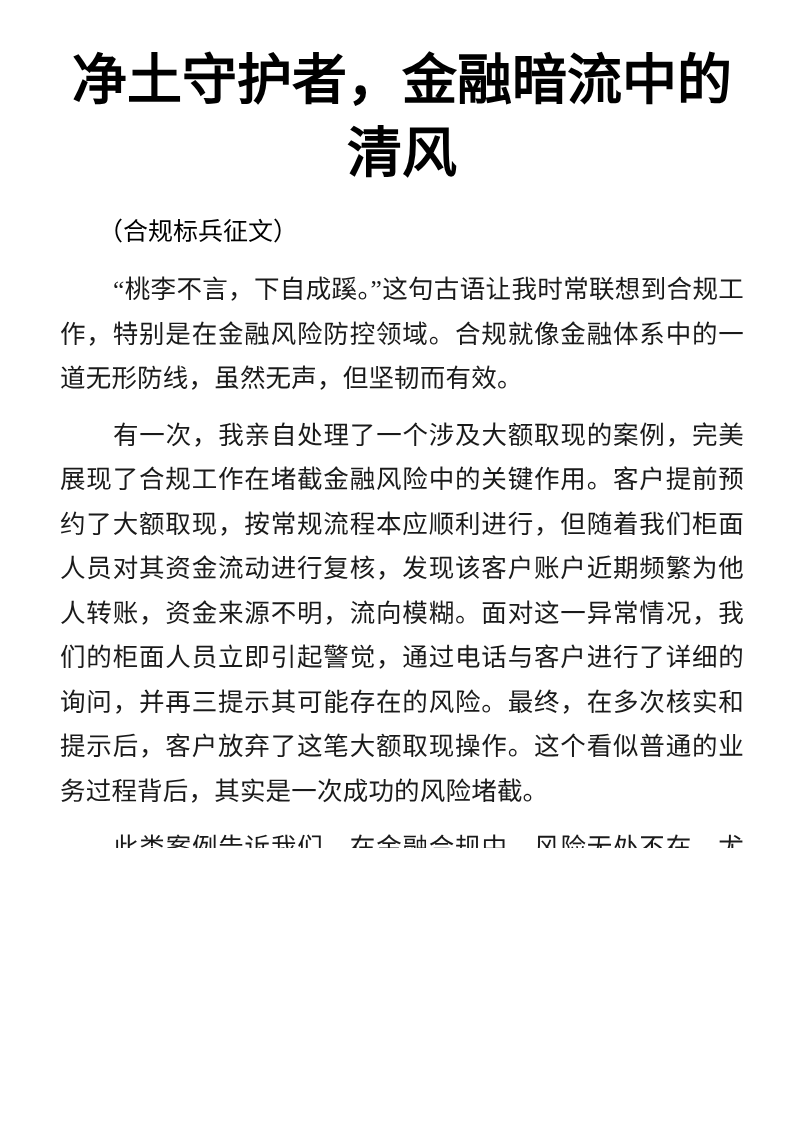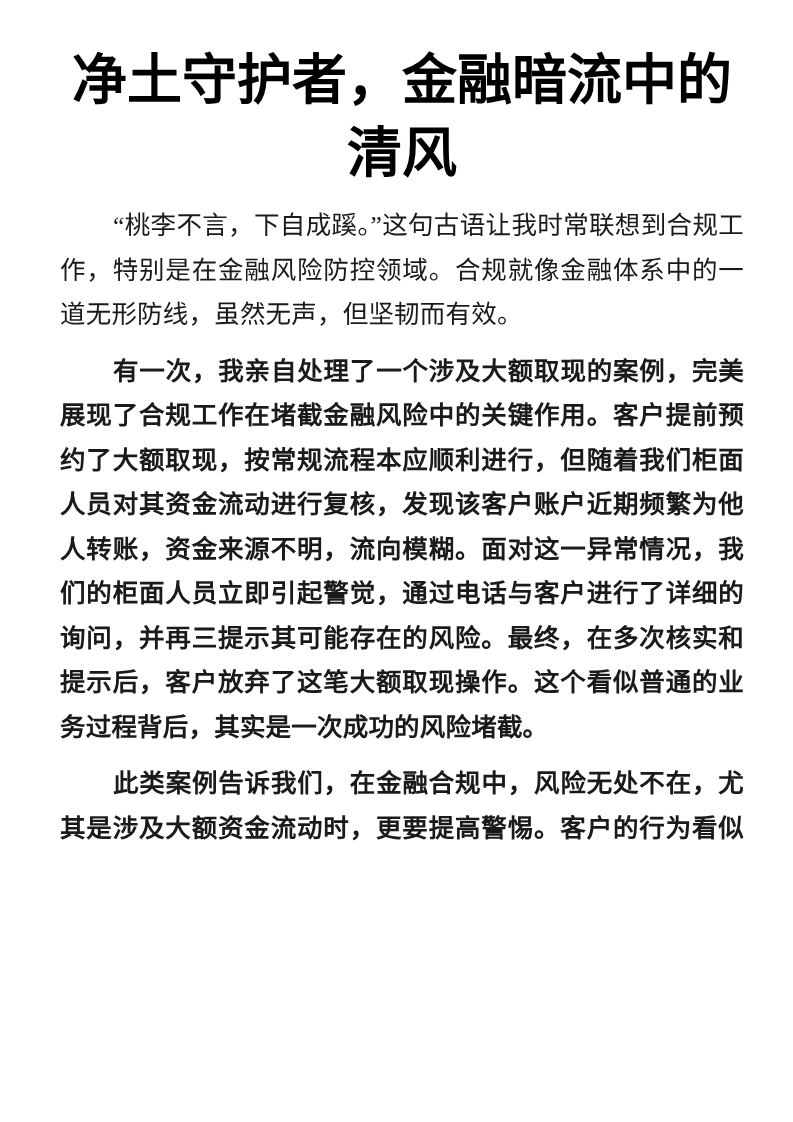--- a/index.html
+++ b/index.html
@@ -58,33 +58,33 @@
     text-indent: 53px;
     text-align: justify;
     text-justify: inter-ideograph;
     letter-spacing: 0.2px;
     color: #1a1a1a;
     word-break: break-all;
   }
 
   .para--tight {
     text-indent: 53px;
-    font-weight: bold;
   }
 
   .spacer-1 { height: 2px; }
 </style>
 </head>
 <body>
 
 <div class="page">
   <div class="doc-body">
 
     <h1 class="doc-title">净土守护者，金融暗流中的清风</h1>
 
+    <p class="doc-subtitle">（合规标兵征文）</p>
 
     <div class="spacer-1"></div>
 
     <p class="para">“桃李不言，下自成蹊。”这句古语让我时常联想到合规工作，特别是在金融风险防控领域。合规就像金融体系中的一道无形防线，虽然无声，但坚韧而有效。</p>
 
     <p class="para para--tight">有一次，我亲自处理了一个涉及大额取现的案例，完美展现了合规工作在堵截金融风险中的关键作用。客户提前预约了大额取现，按常规流程本应顺利进行，但随着我们柜面人员对其资金流动进行复核，发现该客户账户近期频繁为他人转账，资金来源不明，流向模糊。面对这一异常情况，我们的柜面人员立即引起警觉，通过电话与客户进行了详细的询问，并再三提示其可能存在的风险。最终，在多次核实和提示后，客户放弃了这笔大额取现操作。这个看似普通的业务过程背后，其实是一次成功的风险堵截。</p>
 
     <p class="para para--tight">此类案例告诉我们，在金融合规中，风险无处不在，尤其是涉及大额资金流动时，更要提高警惕。客户的行为看似合法，但频繁且不明确的资金过渡，可能隐藏着非法资金运作的风险。作为合规人员，我们的责任是提前识别这些潜在风险，防患于未然，确保金融秩序的稳固。这不仅仅是对技术</p>
 
   </div>

